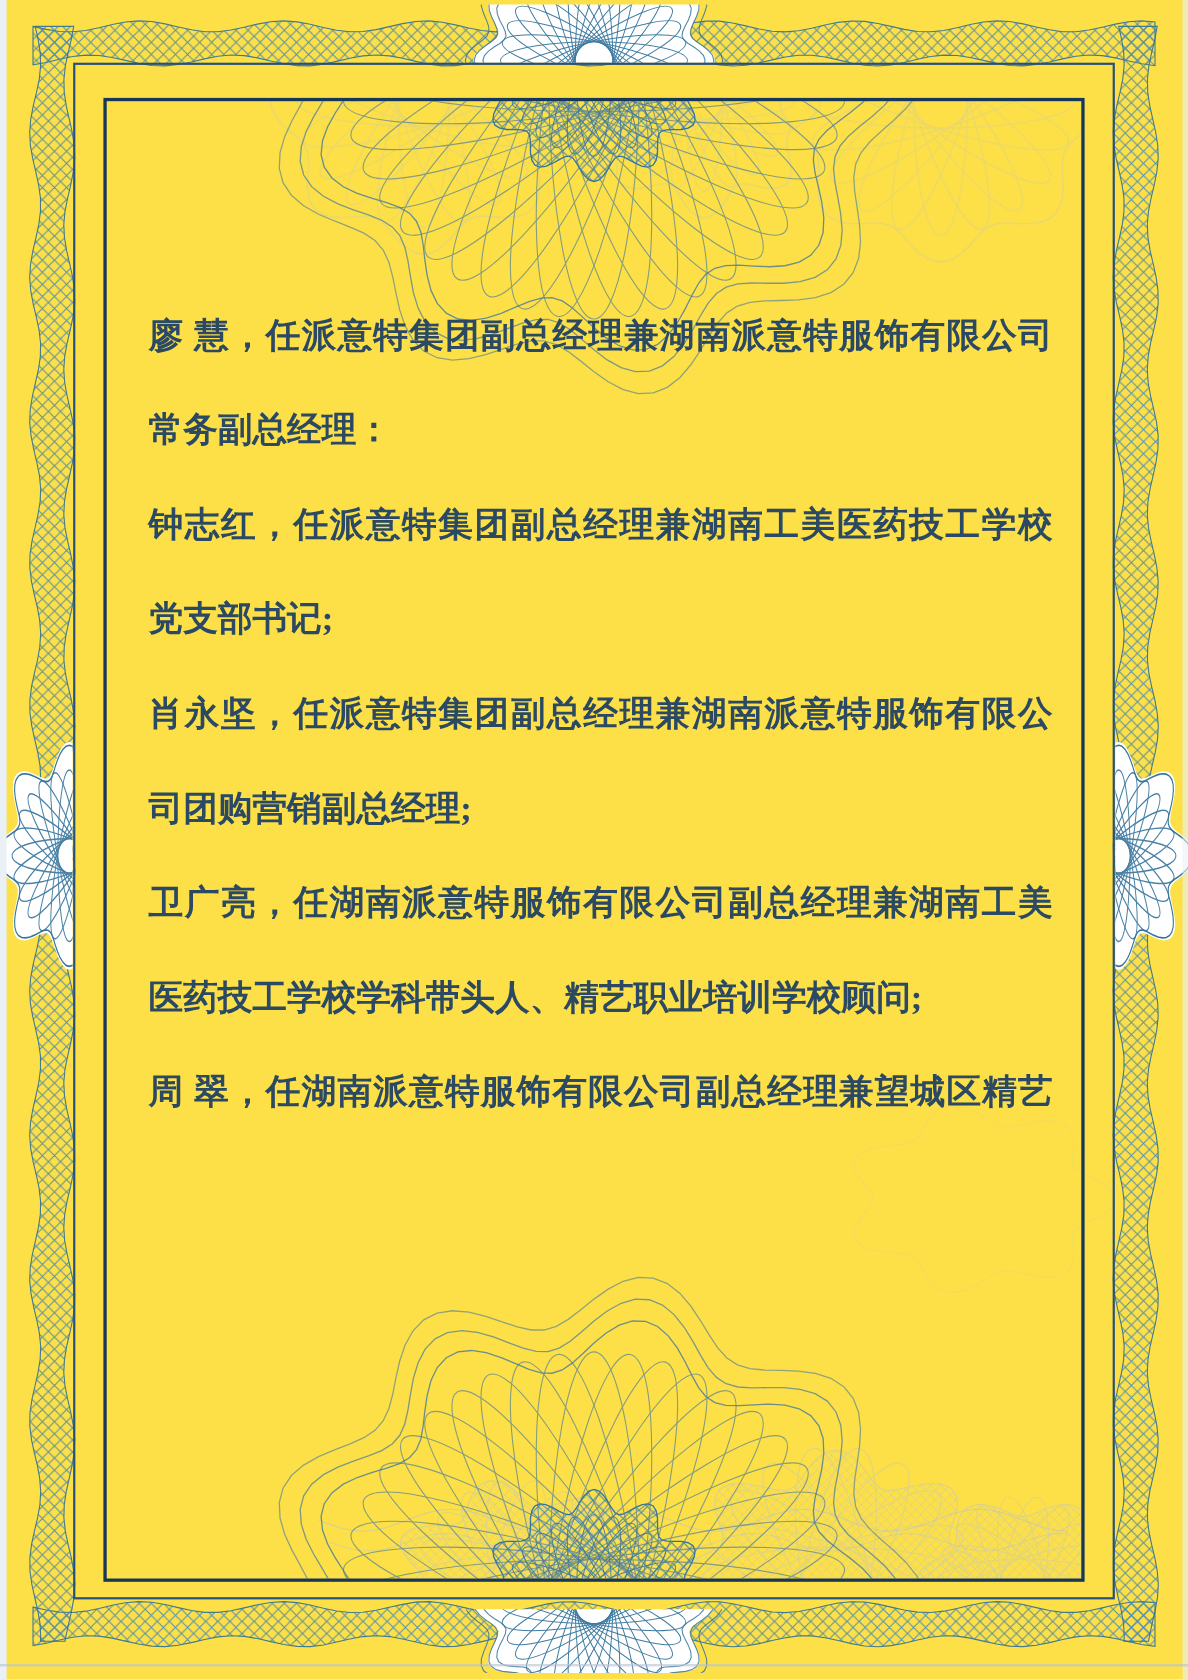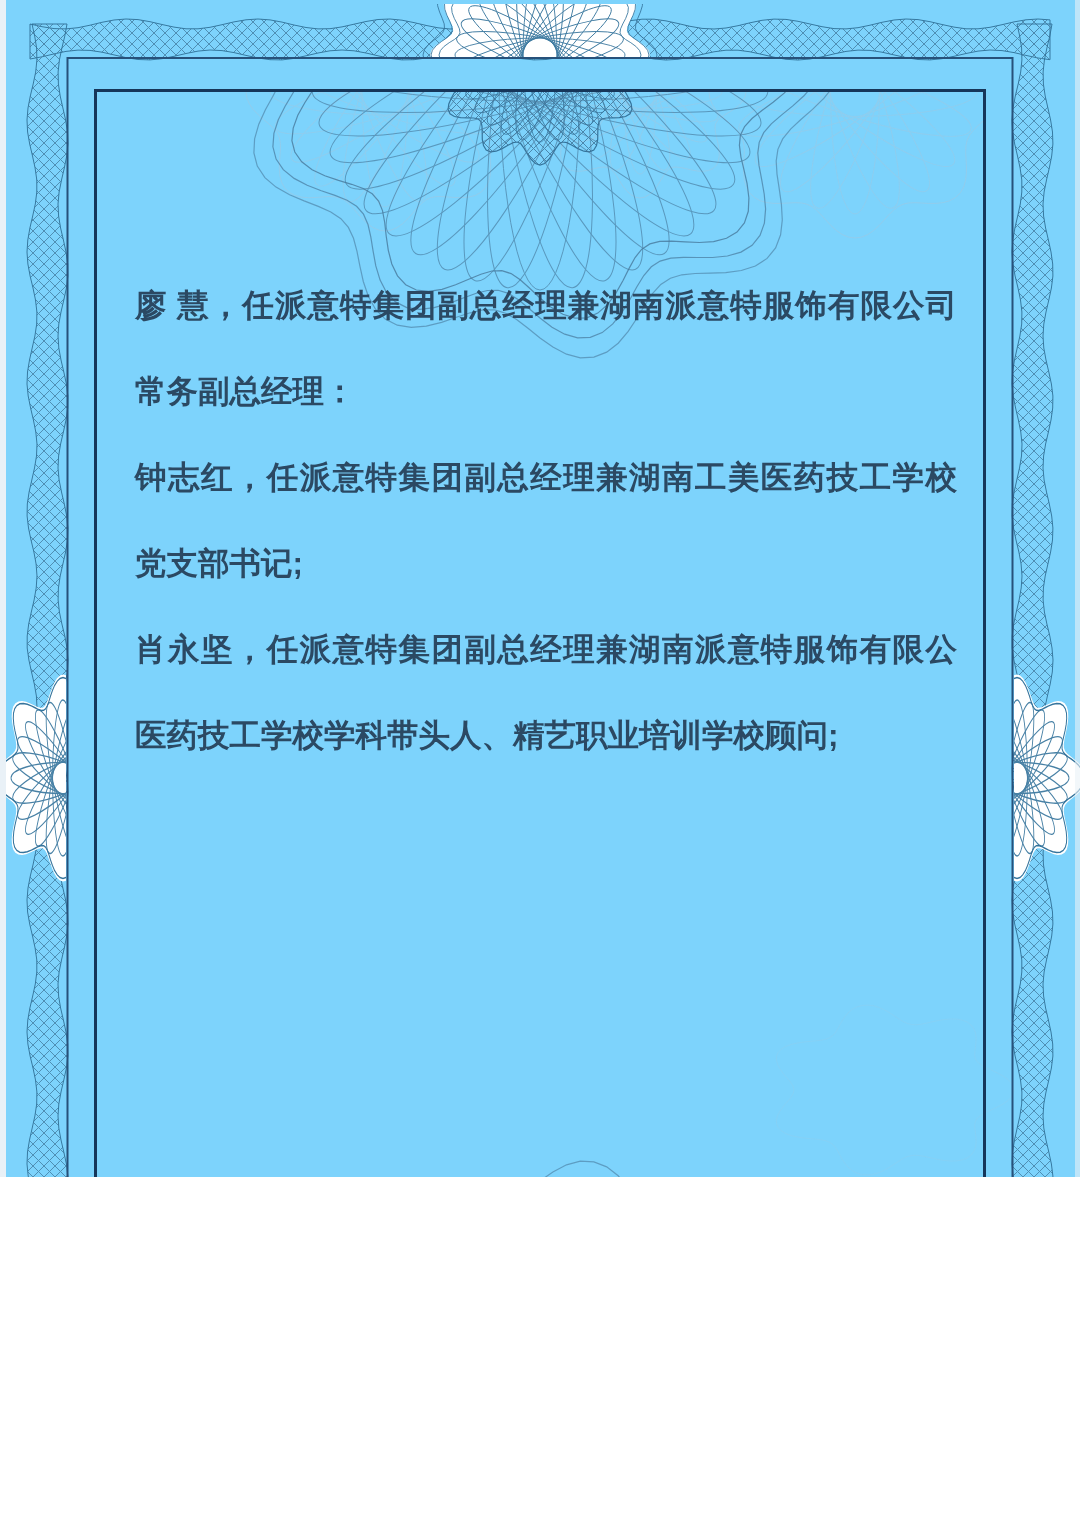--- a/index.html
+++ b/index.html
@@ -1,21 +1,21 @@
 <!DOCTYPE html>
 <html><head>
 <meta charset="utf-8">
 <style>
   html,body{margin:0;padding:0;background:#ffffff;}
   .page{
     position:relative;
-    width:1080px;height:1177px;
-    background:#7dd3fc;
+    width:1080px;height:1527px;
+    background:#fde047;
     overflow:hidden;
-    font-family:Liberation Sans, sans-serif;
+    font-family:Liberation Serif, serif;
   }
   #border-svg{position:absolute;left:0;top:0;}
   .content{
     position:absolute;
     left:135px;top:262px;width:822px;
     font-size:31.5px;
     line-height:86px;
     font-weight:600;
     letter-spacing:0;
   }
@@ -335,15 +335,18 @@
       <rect x="1075" y="0" width="5" height="1527" fill="#e9f1f7" opacity="0.6"></rect>
       <rect x="0" y="1513" width="1080" height="2" fill="#b5c2d2" opacity="0.6"></rect>
     </svg>
 
   <div class="content" style="color: rgb(43, 73, 99);">
     <div class="line justify"><span class="pname">廖 慧</span><span class="ptext">，任派意特集团副总经理兼湖南派意特服饰有限公司</span></div>
     <div class="line"><span class="pname"></span><span class="ptext">常务副总经理：</span></div>
     <div class="line justify"><span class="pname">钟志红</span><span class="ptext">，任派意特集团副总经理兼湖南工美医药技工学校</span></div>
     <div class="line"><span class="pname"></span><span class="ptext">党支部书记;</span></div>
     <div class="line justify"><span class="pname">肖永坚</span><span class="ptext">，任派意特集团副总经理兼湖南派意特服饰有限公</span></div>
+    <div class="line"><span class="pname"></span><span class="ptext">司团购营销副总经理;</span></div>
+    <div class="line justify"><span class="pname">卫广亮</span><span class="ptext">，任湖南派意特服饰有限公司副总经理兼湖南工美</span></div>
     <div class="line"><span class="pname"></span><span class="ptext">医药技工学校学科带头人、精艺职业培训学校顾问;</span></div>
+    <div class="line justify"><span class="pname">周 翠</span><span class="ptext">，任湖南派意特服饰有限公司副总经理兼望城区精艺</span></div>
   </div>
 </div>
 
 </body></html>

